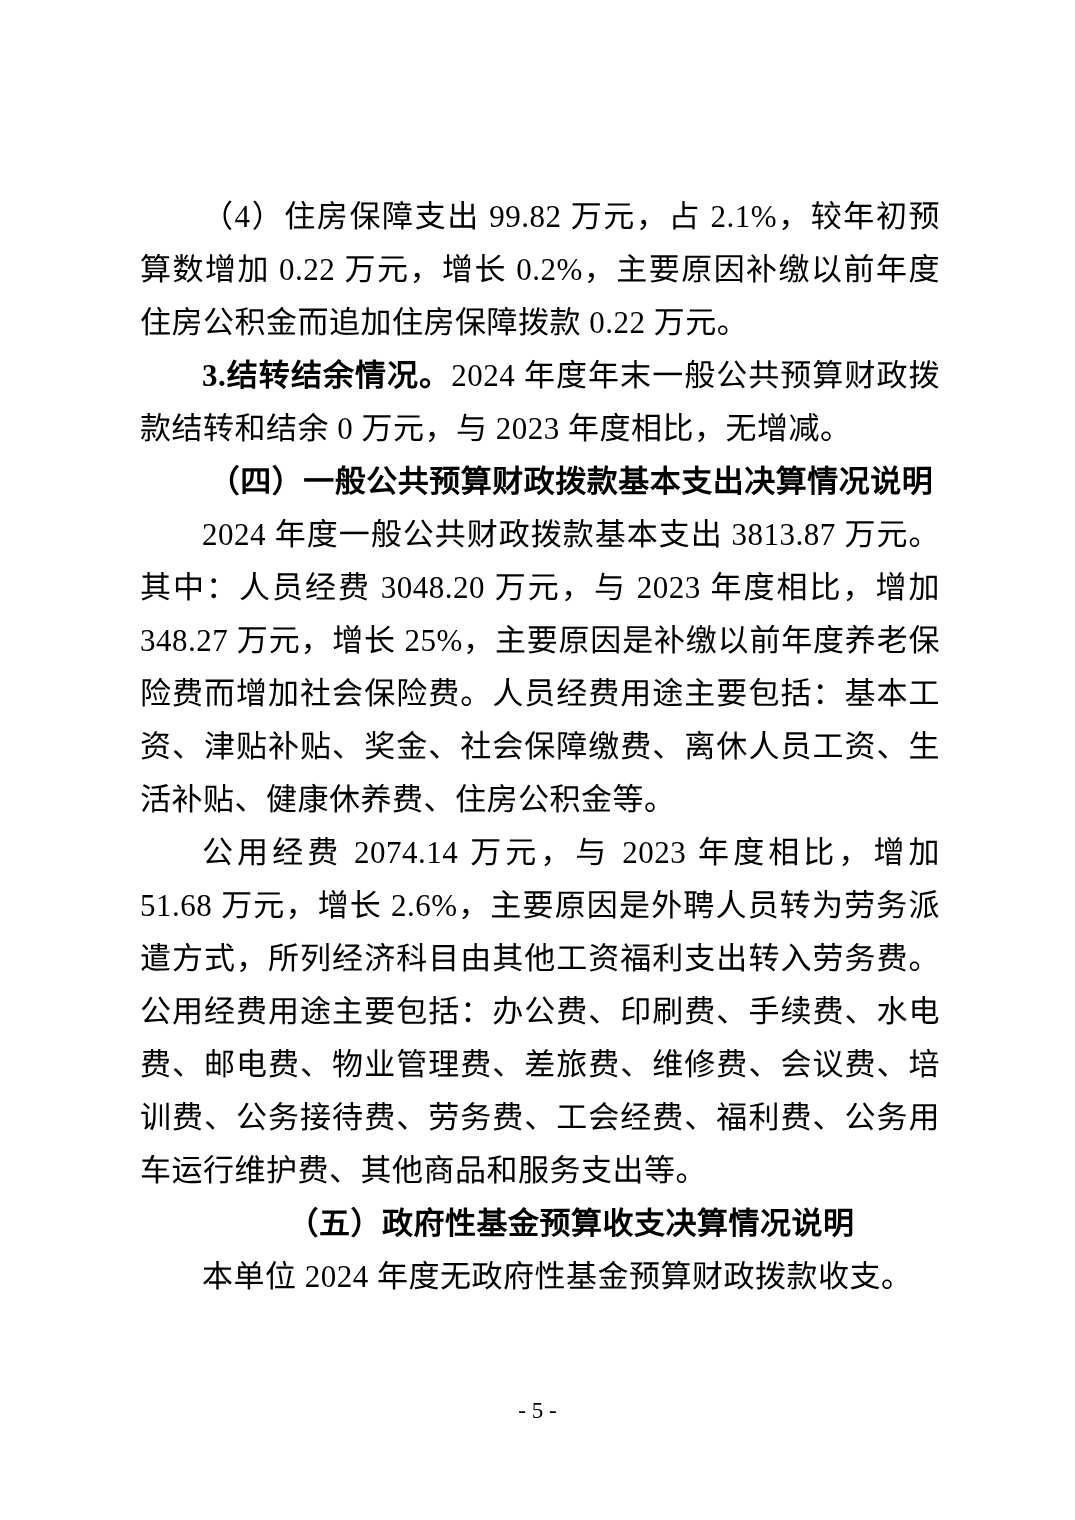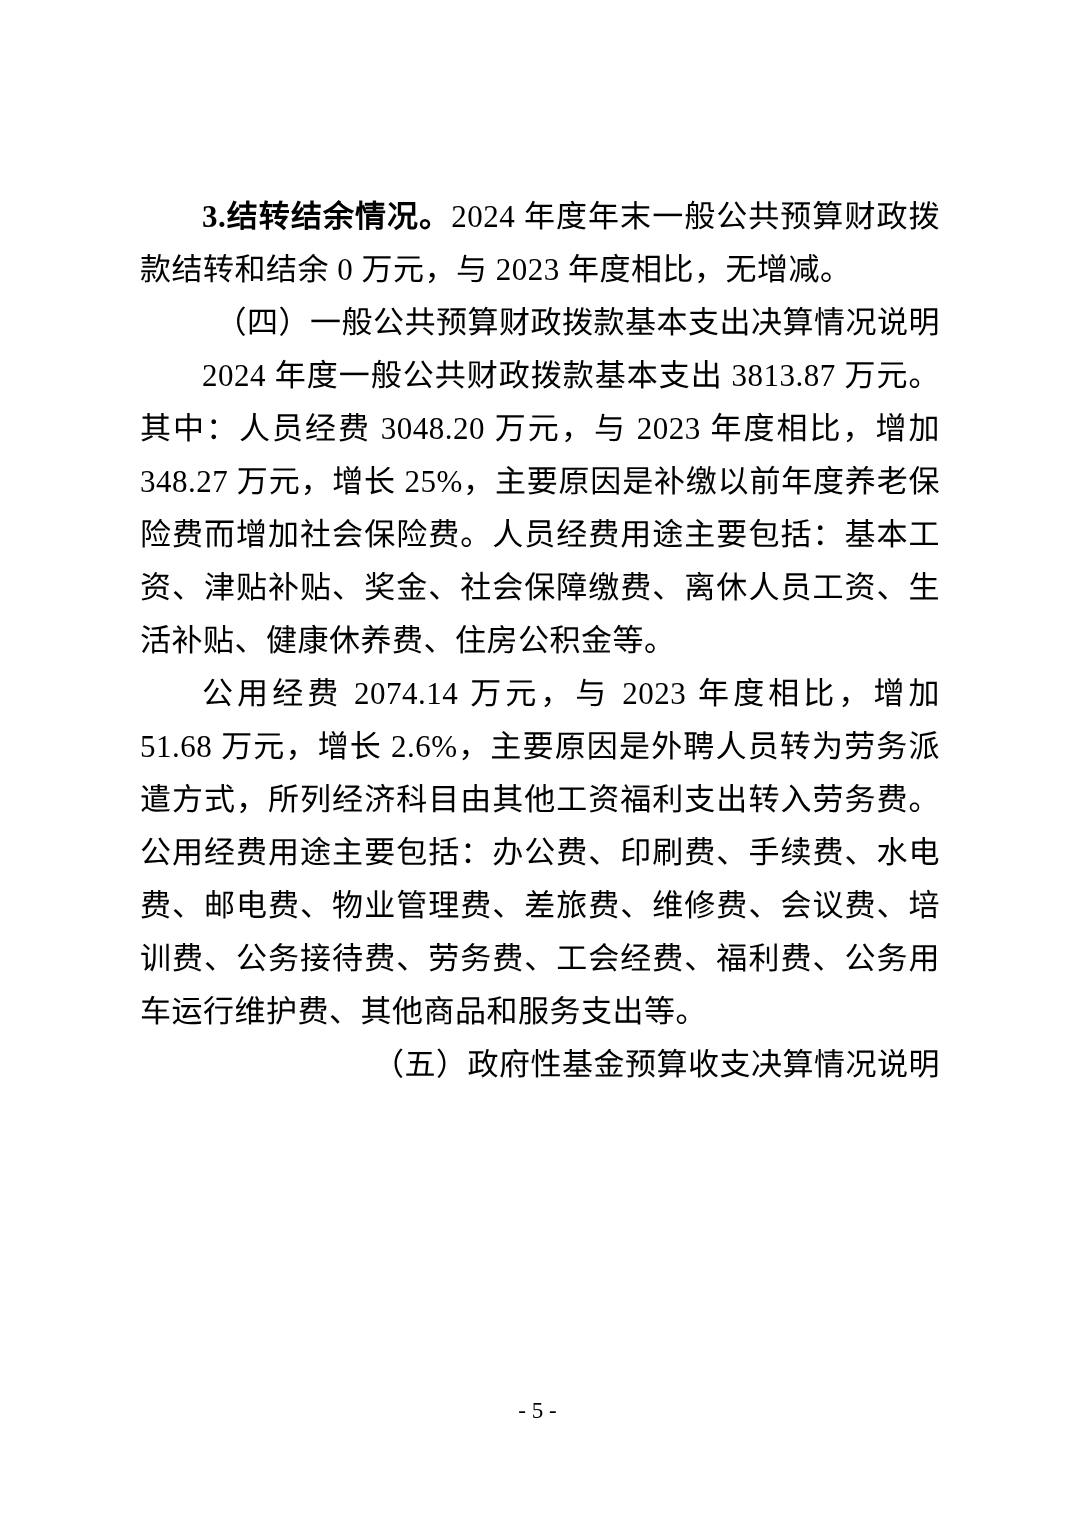--- a/index.html
+++ b/index.html
@@ -23,22 +23,22 @@
     font-size: 31px;
     line-height: 53px;
     text-align: justify;
     letter-spacing: 0.5px;
   }
   .content p {
     margin: 0;
     text-indent: 2em;
   }
   p.heading {
-    font-weight: normal;
-    text-align: right;
+    font-weight: bold;
+    text-align: center;
   }
   .lead {
     font-weight: bold;
     font-family: Liberation Serif, serif;
   }
   .footer {
     position: absolute;
     top: 1398px;
     left: 0;
     width: 100%;
@@ -46,31 +46,33 @@
     font-size: 23px;
     color: #000000;
   }
 </style>
 </head>
 <body>
 
 <div class="page">
   <div class="content">
 
+    <p class="body">（4）住房保障支出 99.82 万元，占 2.1%，较年初预算数增加 0.22 万元，增长 0.2%，主要原因补缴以前年度住房公积金而追加住房保障拨款 0.22 万元。</p>
 
     <p class="body"><span class="lead">3.结转结余情况。</span><span>2024 年度年末一般公共预算财政拨款结转和结余 0 万元，与 2023 年度相比，无增减。</span></p>
 
     <p class="heading">（四）一般公共预算财政拨款基本支出决算情况说明</p>
 
     <p class="body">2024 年度一般公共财政拨款基本支出 3813.87 万元。其中：人员经费 3048.20 万元，与 2023 年度相比，增加 348.27 万元，增长 25%，主要原因是补缴以前年度养老保险费而增加社会保险费。人员经费用途主要包括：基本工资、津贴补贴、奖金、社会保障缴费、离休人员工资、生活补贴、健康休养费、住房公积金等。</p>
 
     <p class="body">公用经费 2074.14 万元，与 2023 年度相比，增加 51.68 万元，增长 2.6%，主要原因是外聘人员转为劳务派遣方式，所列经济科目由其他工资福利支出转入劳务费。公用经费用途主要包括：办公费、印刷费、手续费、水电费、邮电费、物业管理费、差旅费、维修费、会议费、培训费、公务接待费、劳务费、工会经费、福利费、公务用车运行维护费、其他商品和服务支出等。</p>
 
     <p class="heading">（五）政府性基金预算收支决算情况说明</p>
 
+    <p class="body">本单位 2024 年度无政府性基金预算财政拨款收支。</p>
 
 
   </div>
 
   <div class="footer">
     <span>- 5 -</span>
   </div>
 </div>
 
 </body></html>

